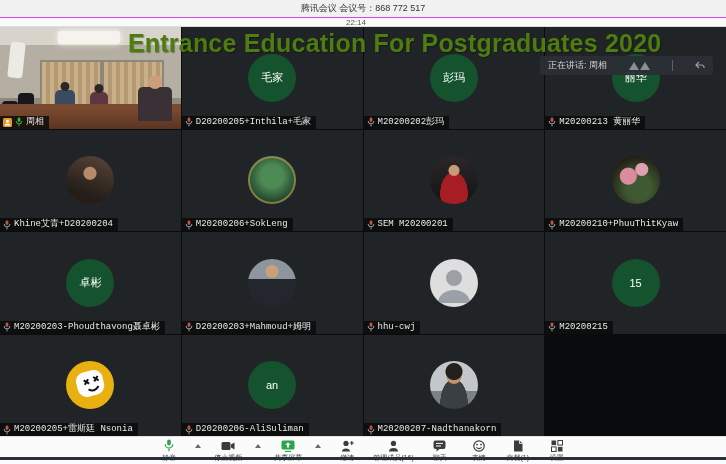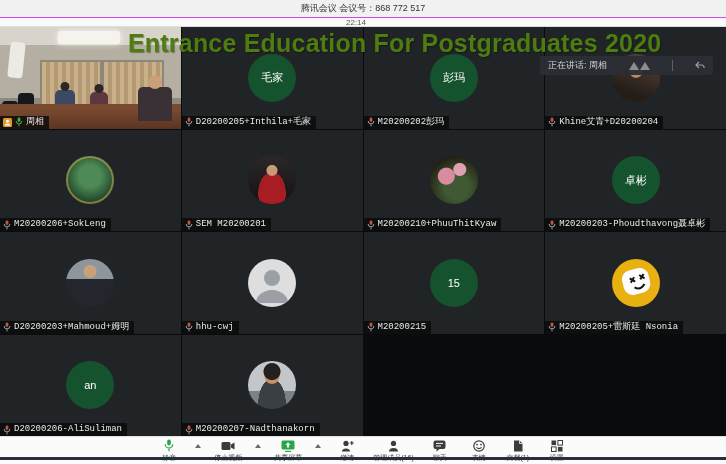--- a/index.html
+++ b/index.html
@@ -173,20 +173,31 @@
       <div class="nameplate">
         <svg width="8" height="10" viewBox="0 0 8 10">
             <rect x="2.6" y="0.4" width="2.8" height="4.6" rx="1.4" fill="#c4524a"></rect>
             <path d="M1.1 4 a2.9 2.9 0 0 0 5.8 0" stroke="#9aa0a6" stroke-width="1" fill="none"></path>
             <line x1="4" y1="7.2" x2="4" y2="9.4" stroke="#9aa0a6" stroke-width="1"></line>
           </svg>
         <span>M20200202彭玛</span>
       </div>
     </div>
 
+    <div class="tile">
+      <div class="avatar blue">丽华</div>
+      <div class="nameplate">
+        <svg width="8" height="10" viewBox="0 0 8 10">
+            <rect x="2.6" y="0.4" width="2.8" height="4.6" rx="1.4" fill="#c4524a"></rect>
+            <path d="M1.1 4 a2.9 2.9 0 0 0 5.8 0" stroke="#9aa0a6" stroke-width="1" fill="none"></path>
+            <line x1="4" y1="7.2" x2="4" y2="9.4" stroke="#9aa0a6" stroke-width="1"></line>
+          </svg>
+        <span>M20200213 黄丽华</span>
+      </div>
+    </div>
 
     <div class="tile">
       <div class="avatar ph-khine"></div>
       <div class="nameplate">
         <svg width="8" height="10" viewBox="0 0 8 10">
             <rect x="2.6" y="0.4" width="2.8" height="4.6" rx="1.4" fill="#c4524a"></rect>
             <path d="M1.1 4 a2.9 2.9 0 0 0 5.8 0" stroke="#9aa0a6" stroke-width="1" fill="none"></path>
             <line x1="4" y1="7.2" x2="4" y2="9.4" stroke="#9aa0a6" stroke-width="1"></line>
           </svg>
         <span>Khine艾青+D20200204</span>

